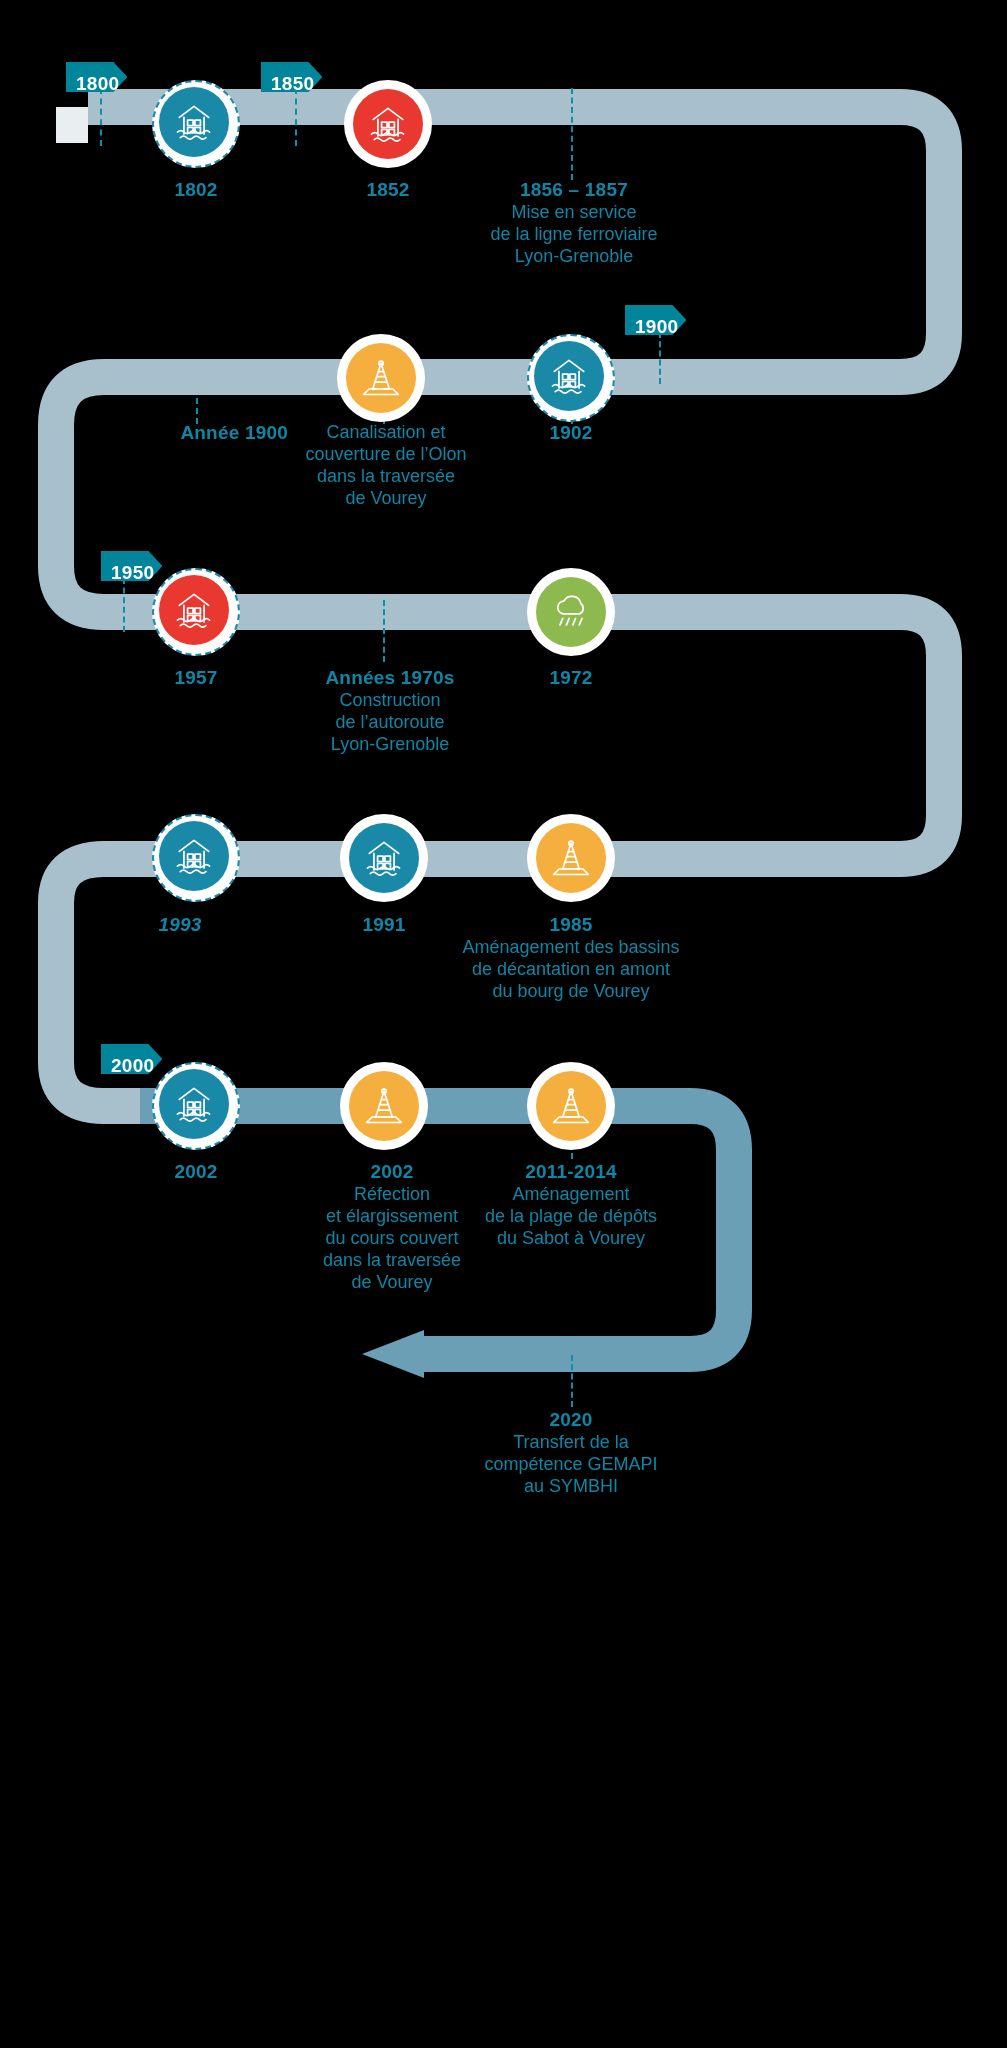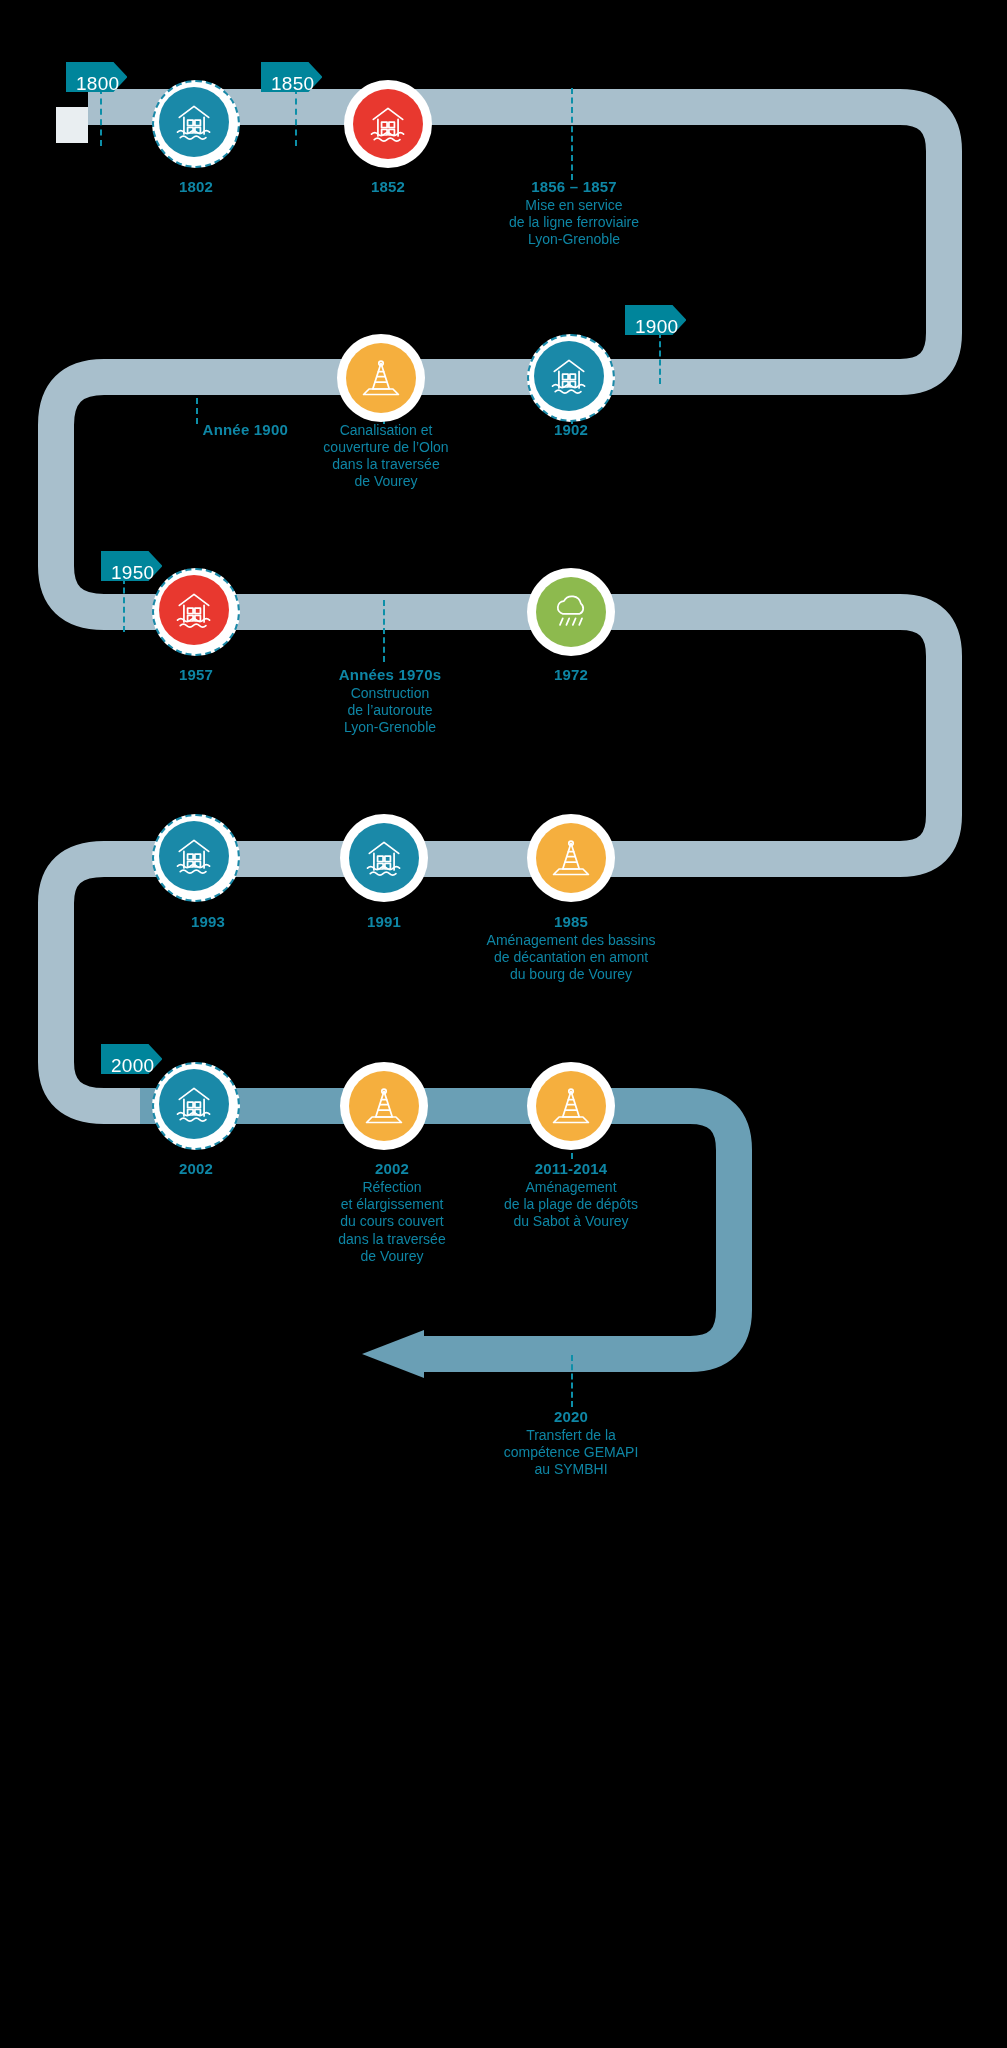--- a/index.html
+++ b/index.html
@@ -9,21 +9,21 @@
     font-family:"Liberation Sans", sans-serif;
   }
   #stage { position:absolute; inset:0; }
 
   
   #pathsvg { position:absolute; left:0; top:0; width:1007px; height:2048px; }
 
   
   .yearflag {
     position:absolute; height:30px; display:flex; align-items:center;
-    padding:13px 8px 0 10px; color:#fff; font-weight:normal; font-size:19px;
+    padding:13px 8px 0 10px; color:#fff; font-weight:bold; font-size:19px;
     letter-spacing:.3px; line-height:1;
   }
   .yearflag .bg {
     position:absolute; left:0; top:0; height:100%; width:100%;
     background:#00859B;
     clip-path: polygon(0 0, calc(100% - 14px) 0, 100% 50%, calc(100% - 14px) 100%, 0 100%);
     z-index:0;
   }
   .yearflag span.lbl { position:relative; z-index:1; }
 
@@ -47,22 +47,22 @@
   }
   .node.dashed .disc { left:7px; top:7px; }
   .disc.teal   { background:#1a89a8; }
   .disc.red    { background:#e8382f; }
   .disc.orange { background:#f5af3e; }
   .disc.green  { background:#8dba4e; }
   .disc svg { display:block; }
 
   
   .cap { position:absolute; text-align:center; color:#0e86a5; line-height:1.22; }
-  .cap .yr { font-weight:bold; font-size:15px; letter-spacing:.2px; display:block; }
-  .cap .desc { font-size:14px; display:block; margin-top:1px; }
+  .cap .yr { font-weight:bold; font-size:19px; letter-spacing:.2px; display:block; }
+  .cap .desc { font-size:18px; display:block; margin-top:1px; }
 </style>
 </head>
 <body>
 
 <div id="stage">
 
   <svg id="pathsvg" viewBox="0 0 1007 2048">
     <defs>
       <marker id="none"></marker>
     </defs>
@@ -321,21 +321,21 @@
       <div class="cap" style="left: 116px; top: 666px; width: 160px;">
         <span class="yr">1957</span>
       </div>
       <div class="cap" style="left: 300px; top: 666px; width: 180px;">
         <span class="yr">Années 1970s</span>
         <span class="desc">Construction<br>de l’autoroute<br>Lyon-Grenoble</span>
       </div>
       <div class="cap" style="left: 491px; top: 666px; width: 160px;">
         <span class="yr">1972</span>
       </div>
-      <div class="cap" style="left: 128px; top: 913px; width: 160px;">
+      <div class="cap" style="left: 100px; top: 913px; width: 160px; font-style: italic;">
         <span class="yr">1993</span>
       </div>
       <div class="cap" style="left: 304px; top: 913px; width: 160px;">
         <span class="yr">1991</span>
       </div>
       <div class="cap" style="left: 441px; top: 913px; width: 260px;">
         <span class="yr">1985</span>
         <span class="desc">Aménagement des bassins<br>de décantation en amont<br>du bourg de Vourey</span>
       </div>
       <div class="cap" style="left: 116px; top: 1160px; width: 160px;">

